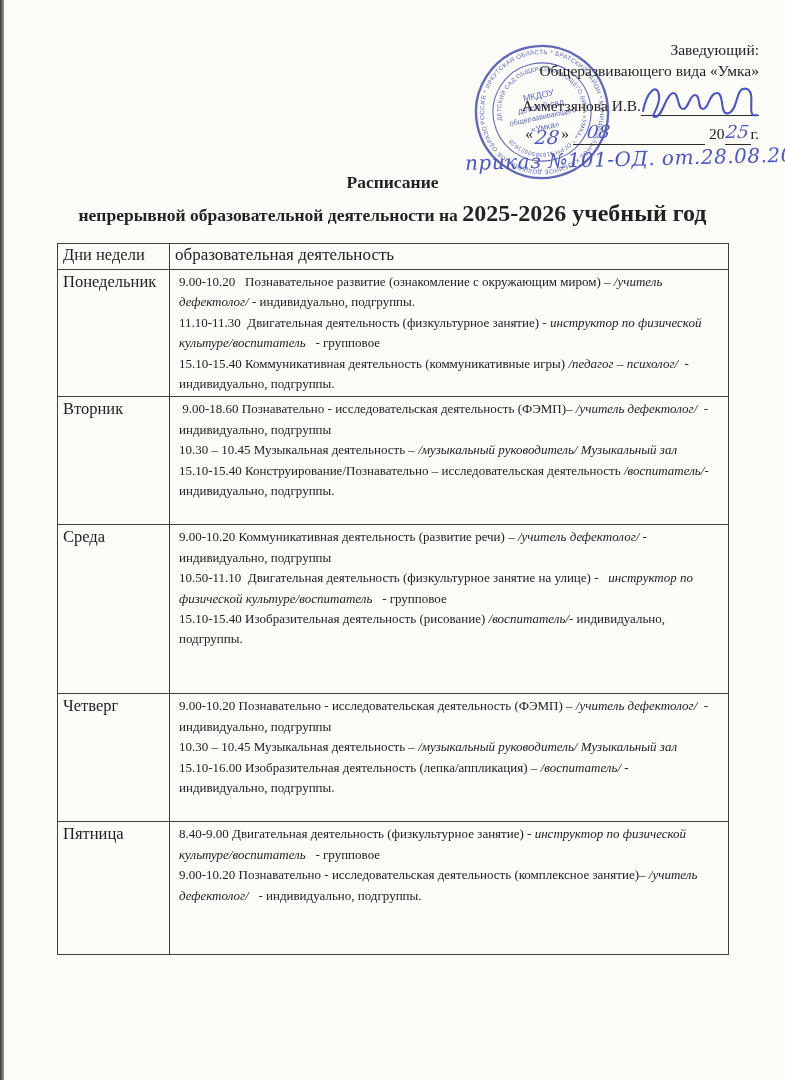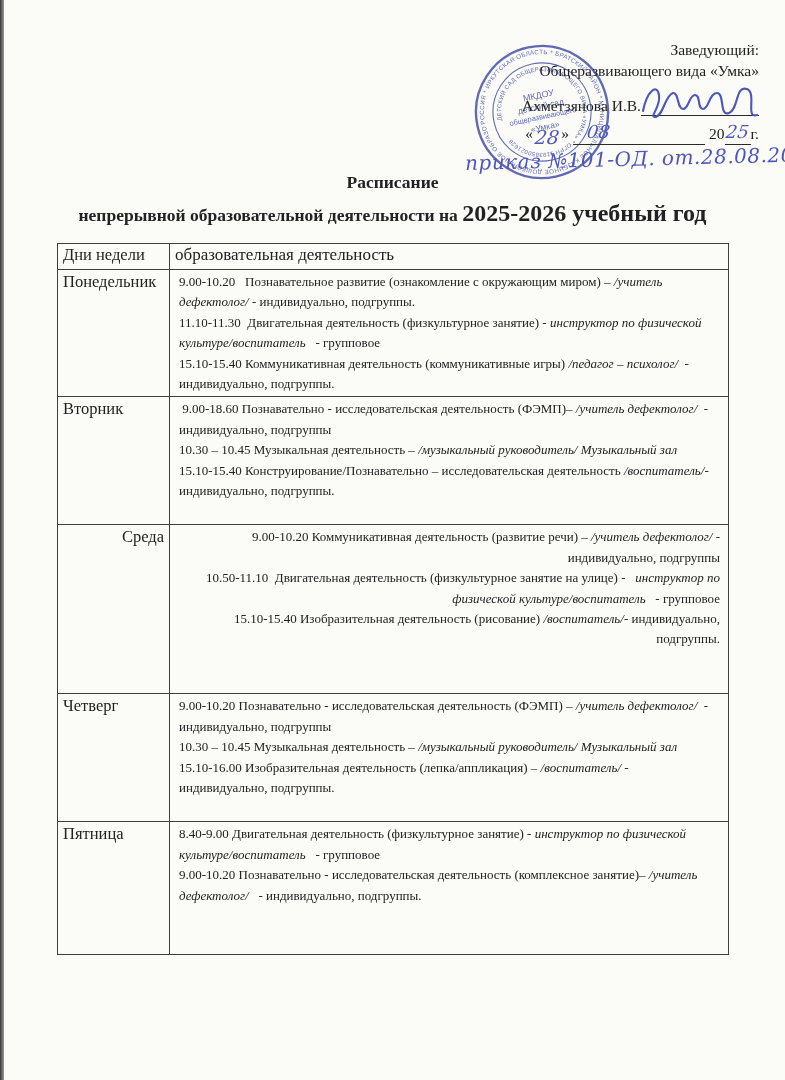--- a/index.html
+++ b/index.html
@@ -41,21 +41,21 @@
       font-weight:normal;text-align:left;}
   col.c1{width:112px;}
   th.h1{font-size:16.5px;padding:1px 5px;height:23px;}
   th.h2{font-size:17px;text-align:center;padding:1px 5px;}
   td.day-cell{font-size:16.5px;padding:2px 5px;}
   td.content-cell{padding:2px 8px 2px 9px;}
   .entry{font-size:13px;line-height:20.4px;white-space:pre-wrap;}
   .it{font-style:italic;}
   tr.row-0 td{height:121px;}
   tr.row-1 td{height:123px;}
-  tr.row-2 td{height:164px;text-align:right;}
+  tr.row-2 td{height:164px;}
   tr.row-3 td{height:123px;}
   tr.row-4 td{height:128px;}
 </style>
 </head>
 <body>
 
 <div class="page">
   <div class="scan-edge"></div>
 
   <svg class="stamp" viewBox="0 0 172 172">

